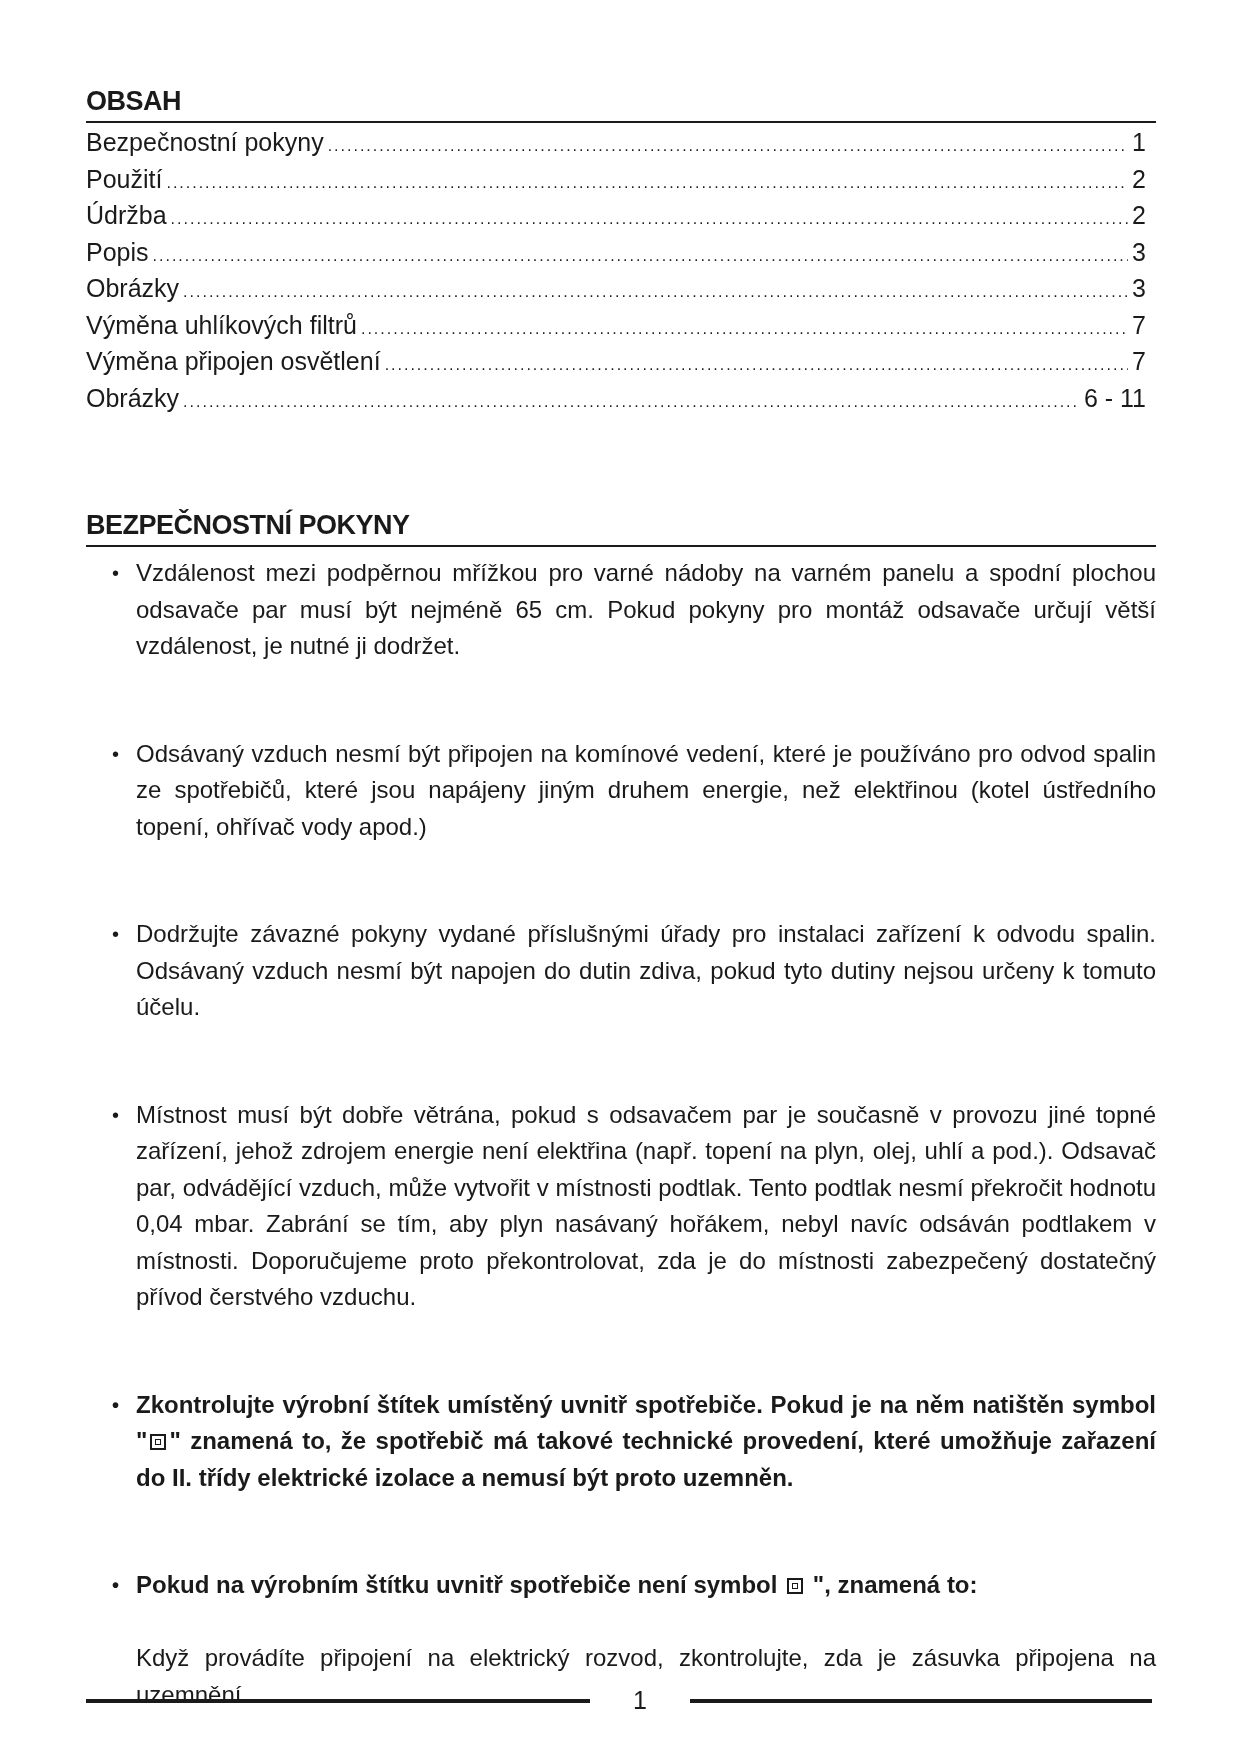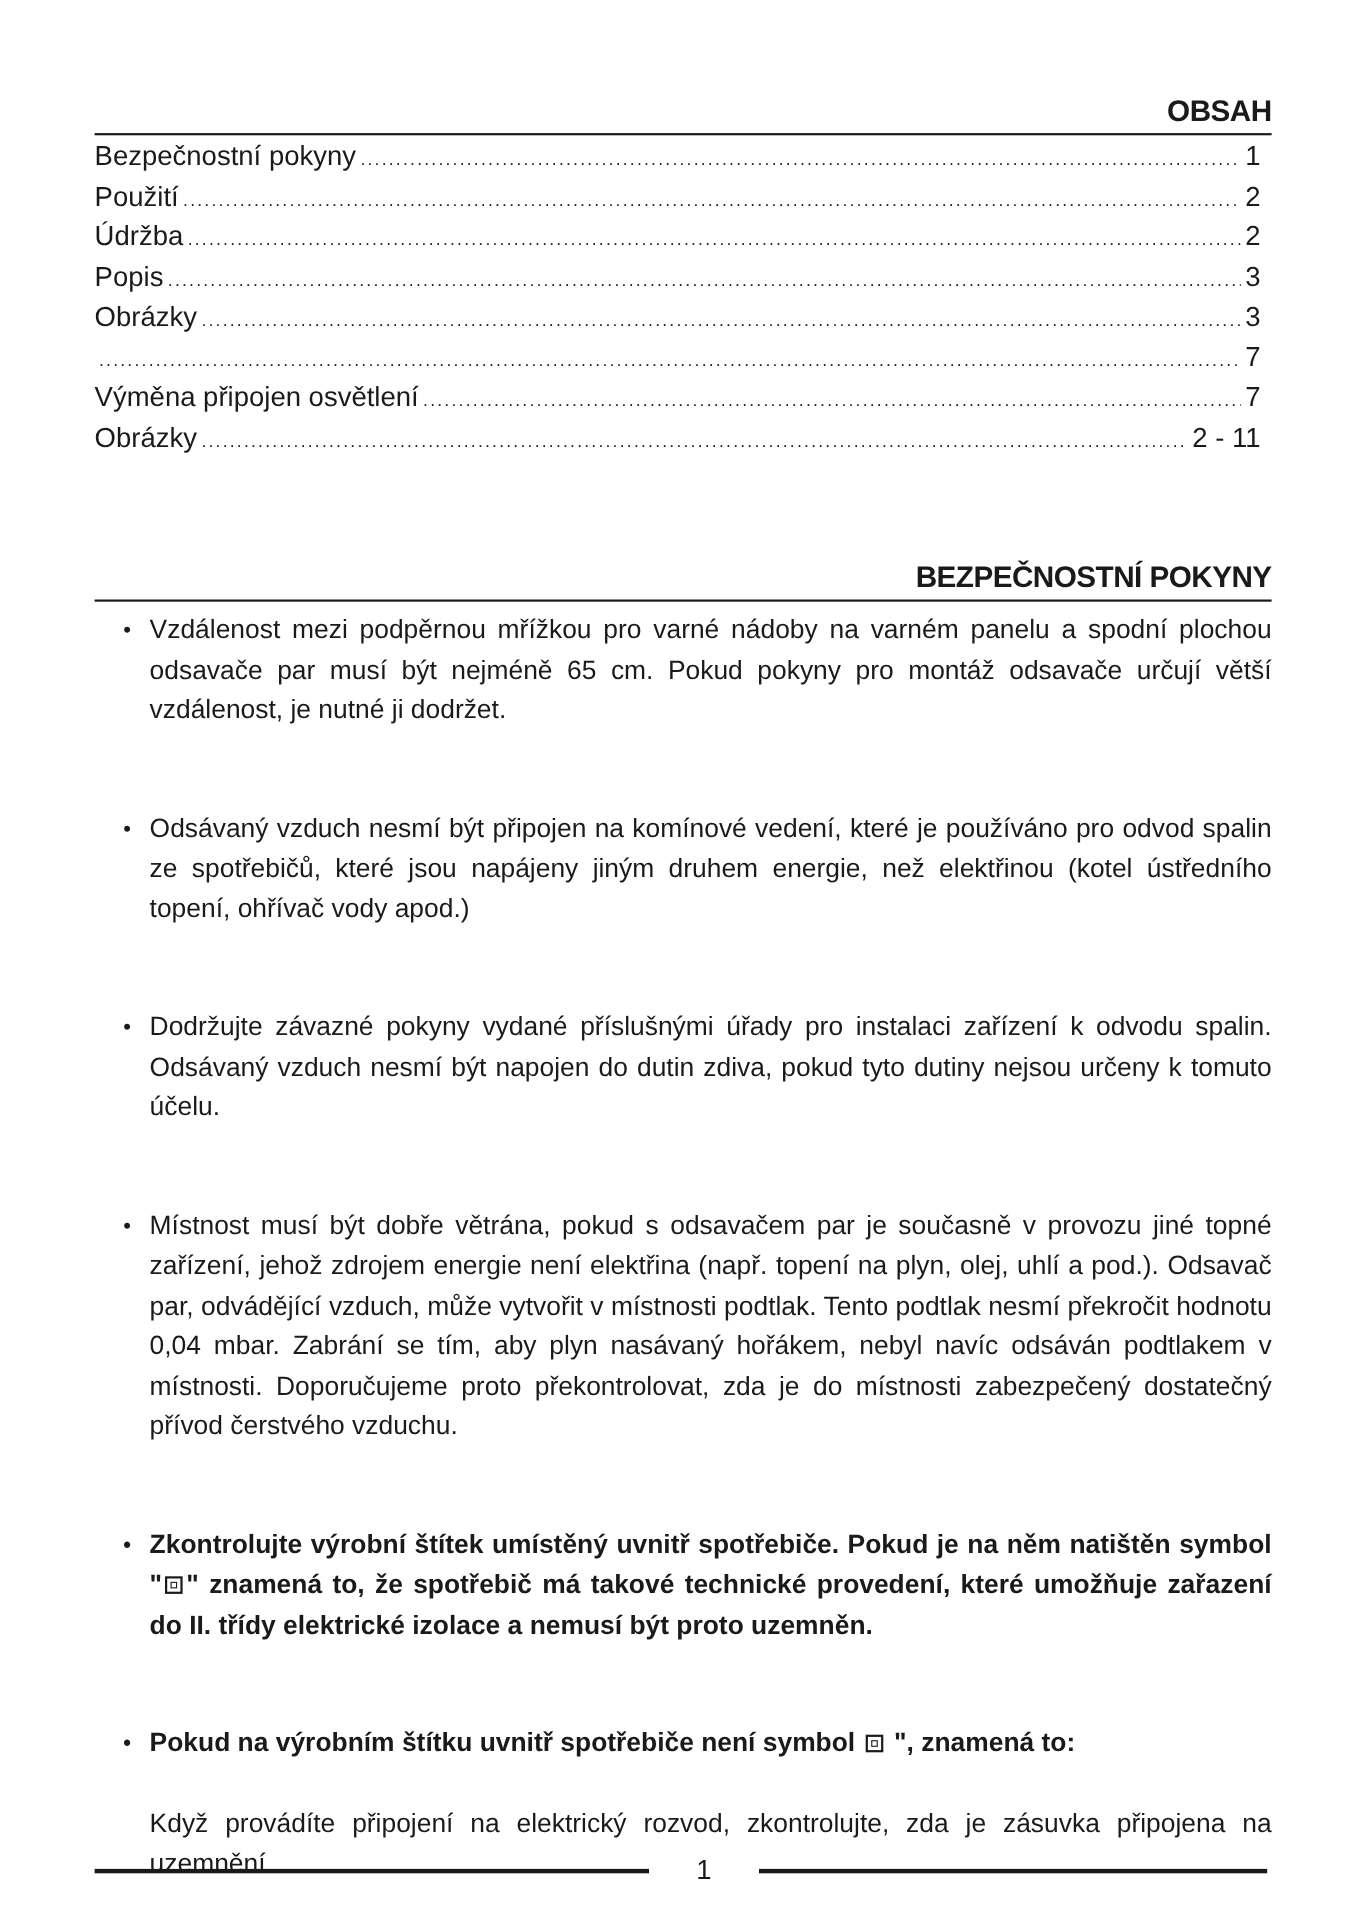--- a/index.html
+++ b/index.html
@@ -3,21 +3,21 @@
 <meta charset="utf-8">
 <style>
   html, body { margin: 0; padding: 0; background: #ffffff; }
   body {
     width: 1240px; height: 1754px; position: relative; overflow: hidden;
     font-family: "Liberation Sans", "DejaVu Sans", sans-serif;
     color: #1a1a1a;
   }
   .page { position: absolute; left: 86px; top: 0; width: 1070px; }
   .heading {
-    text-align: right; font-weight: bold; font-size: 27px;
+    text-align: left; font-weight: bold; font-size: 27px;
     letter-spacing: -0.5px; padding-bottom: 4px;
     border-bottom: 2px solid #1a1a1a;
   }
   #toc-heading { position: absolute; top: 86px; left: 0; width: 1070px; }
   .toc { position: absolute; top: 124px; left: 0; width: 1060px; }
   .toc-row {
     display: flex; align-items: baseline; height: 36.5px;
     font-size: 25px; line-height: 36.5px;
   }
   .toc-title { white-space: nowrap; }
@@ -85,32 +85,33 @@
       <span class="toc-title">Popis</span>
       <span class="toc-dots"></span>
       <span class="toc-page">3</span>
     </div>
     <div class="toc-row">
       <span class="toc-title">Obrázky</span>
       <span class="toc-dots"></span>
       <span class="toc-page">3</span>
     </div>
     <div class="toc-row">
+      <span class="toc-title">Výměna uhlíkových filtrů</span>
       <span class="toc-dots"></span>
       <span class="toc-page">7</span>
     </div>
     <div class="toc-row">
       <span class="toc-title">Výměna připojen osvětlení</span>
       <span class="toc-dots"></span>
       <span class="toc-page">7</span>
     </div>
     <div class="toc-row">
       <span class="toc-title">Obrázky</span>
       <span class="toc-dots"></span>
-      <span class="toc-page">2 - 11</span>
+      <span class="toc-page">6 - 11</span>
     </div>
   </div>
 
   <div id="safety-heading" class="heading">BEZPEČNOSTNÍ POKYNY</div>
 
   <div class="items">
     <div class="item">
       <span class="bullet">•</span>
       <span>Vzdálenost mezi podpěrnou mřížkou pro varné nádoby na varném panelu a spodní plochou odsavače par musí být nejméně 65 cm. Pokud pokyny pro montáž odsavače určují větší vzdálenost, je nutné ji dodržet.</span>
     </div>

